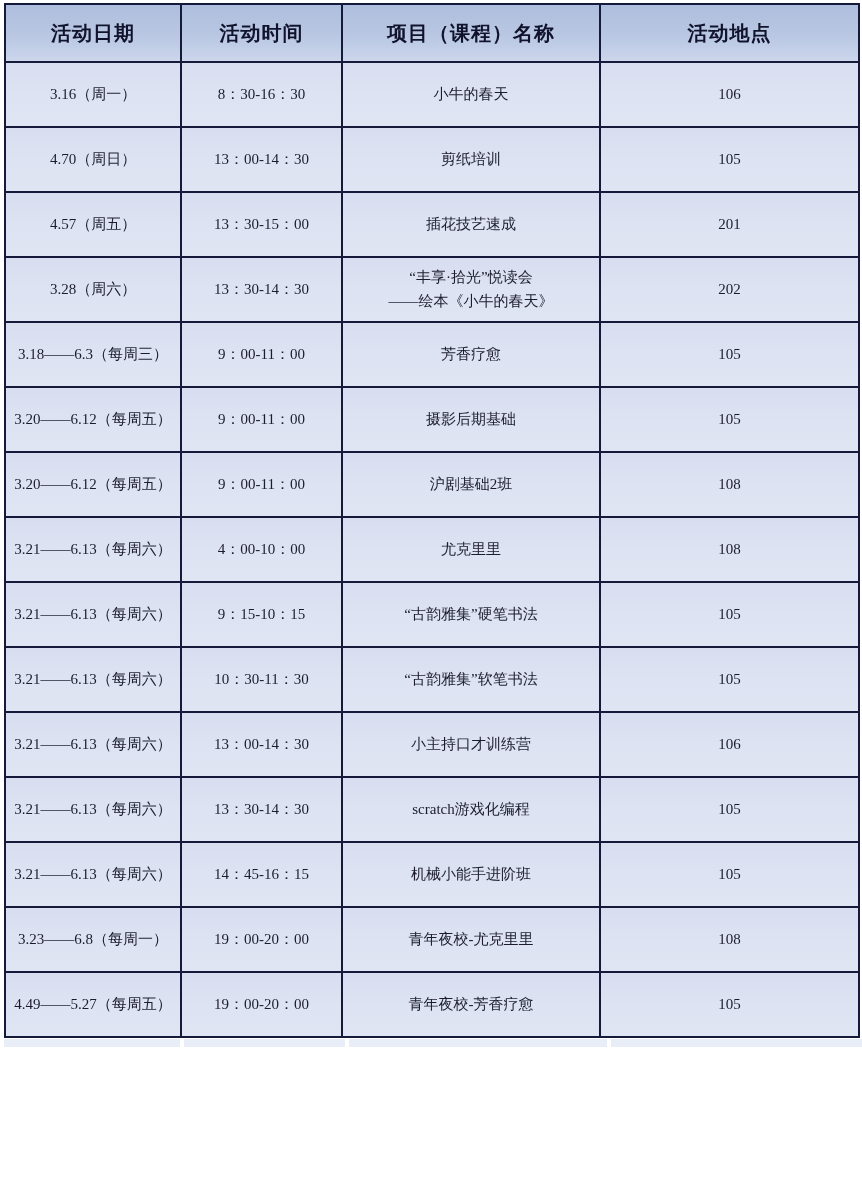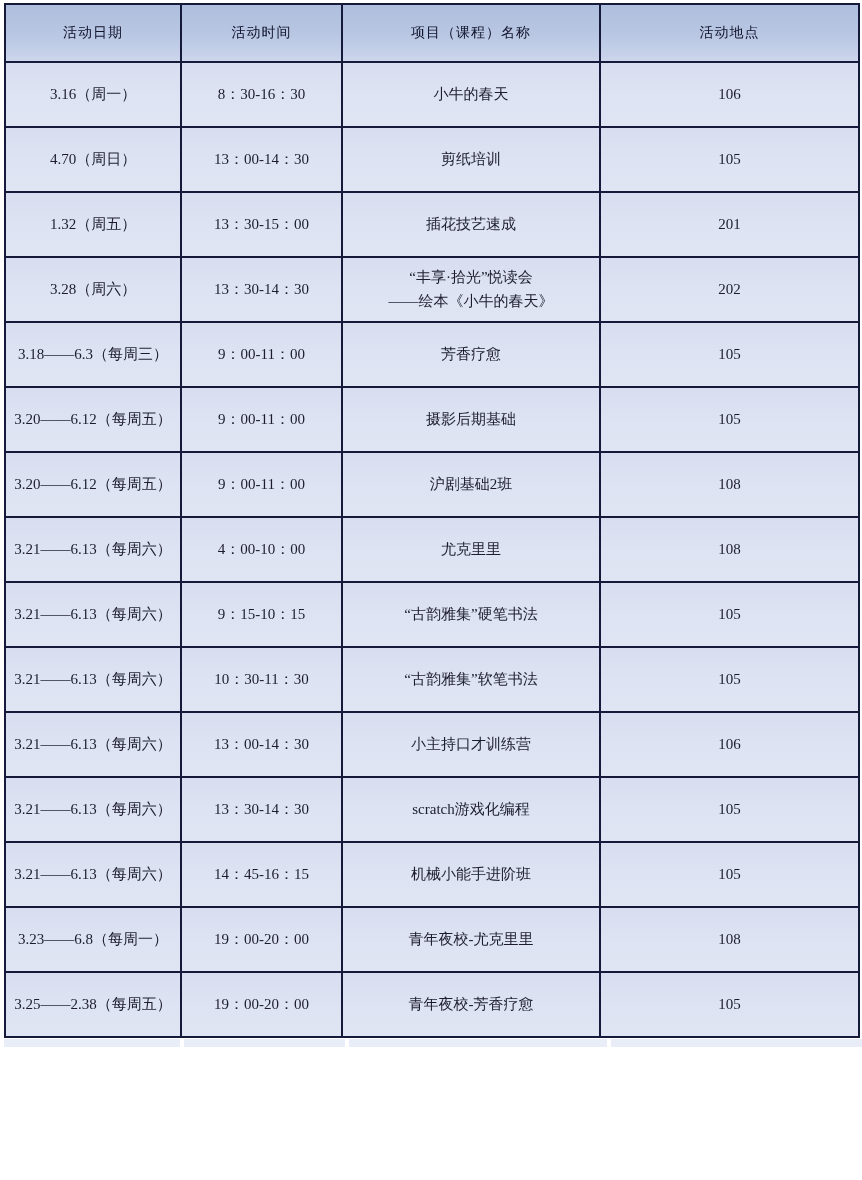--- a/index.html
+++ b/index.html
@@ -32,22 +32,22 @@
     text-align: center;
     vertical-align: middle;
     color: #1c1c2e;
     padding: 0 4px;
     overflow: hidden;
   }
   table.schedule th {
     height: 56px;
     background: linear-gradient(180deg, #aebedd 0%, #b9c7e3 55%, #ccd6ec 100%);
     font-family: "Liberation Sans", sans-serif;
-    font-weight: normal;
-    font-size: 14px;
+    font-weight: bold;
+    font-size: 20px;
     letter-spacing: 1px;
     color: #10132b;
     margin-top: 39px;
   }
   table.schedule td {
     height: 63px;
     background: linear-gradient(180deg, #d8def0 0%, #dde3f2 50%, #e0e5f4 100%);
     font-family: "Liberation Serif", serif;
     font-size: 15px;
     white-space: pre-line;
@@ -95,21 +95,21 @@
           <td>小牛的春天</td>
           <td>106</td>
         </tr>
         <tr>
           <td>4.70（周日）</td>
           <td>13：00-14：30</td>
           <td>剪纸培训</td>
           <td>105</td>
         </tr>
         <tr>
-          <td>1.32（周五）</td>
+          <td>4.57（周五）</td>
           <td>13：30-15：00</td>
           <td>插花技艺速成</td>
           <td>201</td>
         </tr>
         <tr>
           <td>3.28（周六）</td>
           <td>13：30-14：30</td>
           <td>“丰享·拾光”悦读会
 ——绘本《小牛的春天》</td>
           <td>202</td>
@@ -168,21 +168,21 @@
           <td>机械小能手进阶班</td>
           <td>105</td>
         </tr>
         <tr>
           <td>3.23——6.8（每周一）</td>
           <td>19：00-20：00</td>
           <td>青年夜校-尤克里里</td>
           <td>108</td>
         </tr>
         <tr>
-          <td>3.25——2.38（每周五）</td>
+          <td>4.49——5.27（每周五）</td>
           <td>19：00-20：00</td>
           <td>青年夜校-芳香疗愈</td>
           <td>105</td>
         </tr>
       </tbody>
   </table>
 
   <div class="sliver">
     <div class="seg"></div>
     <div class="seg"></div>

